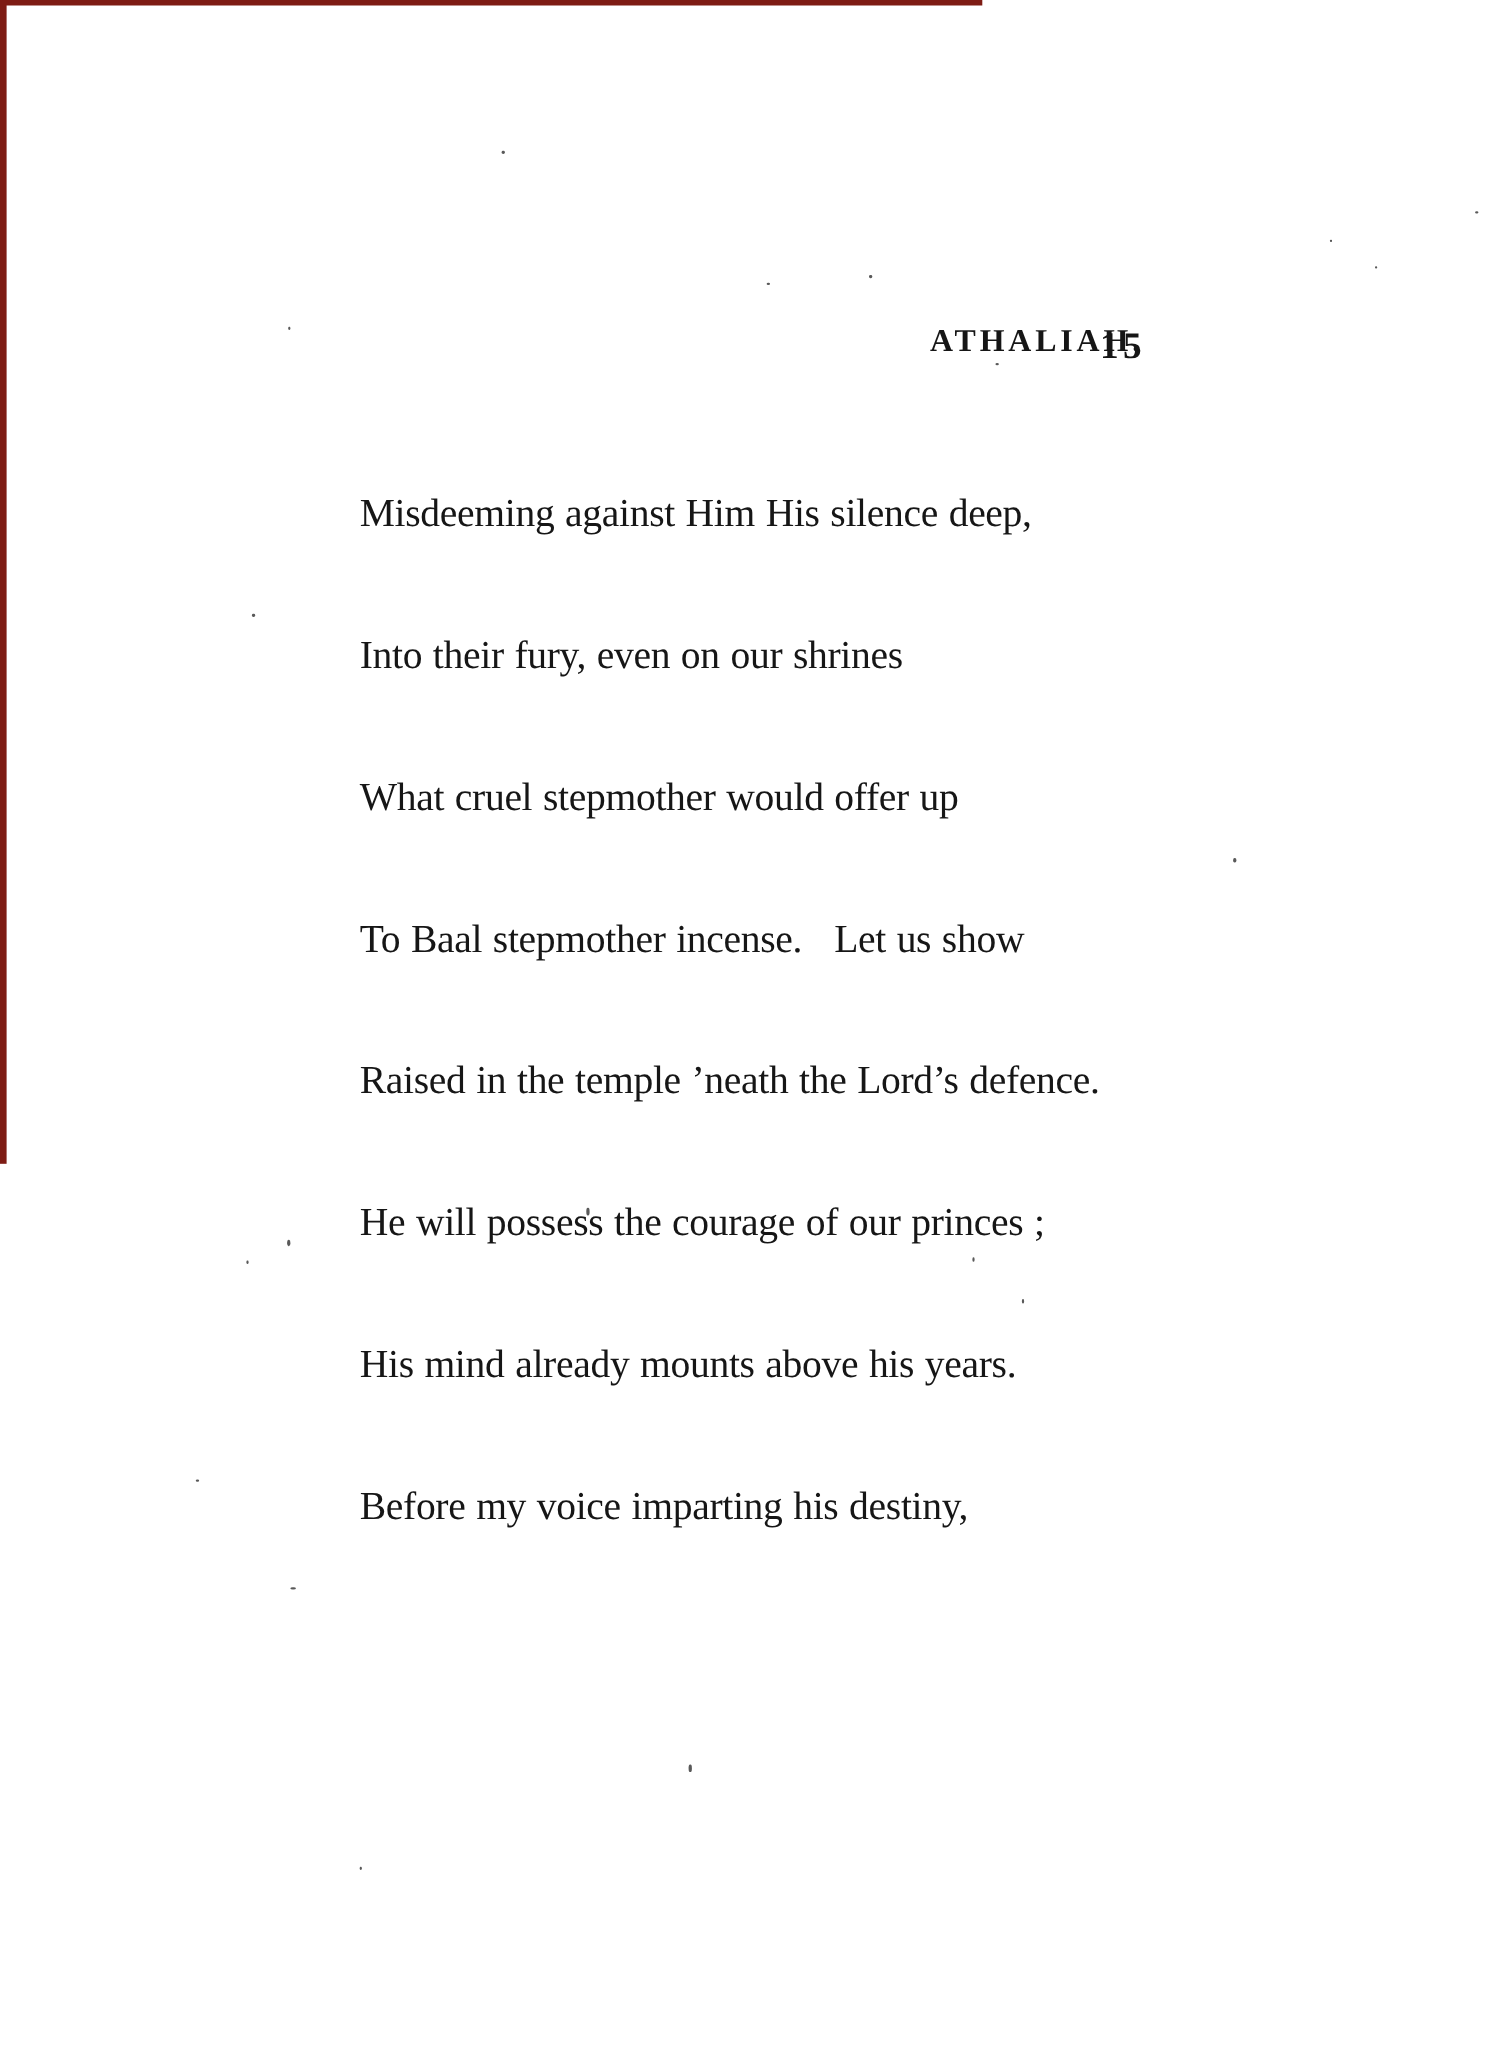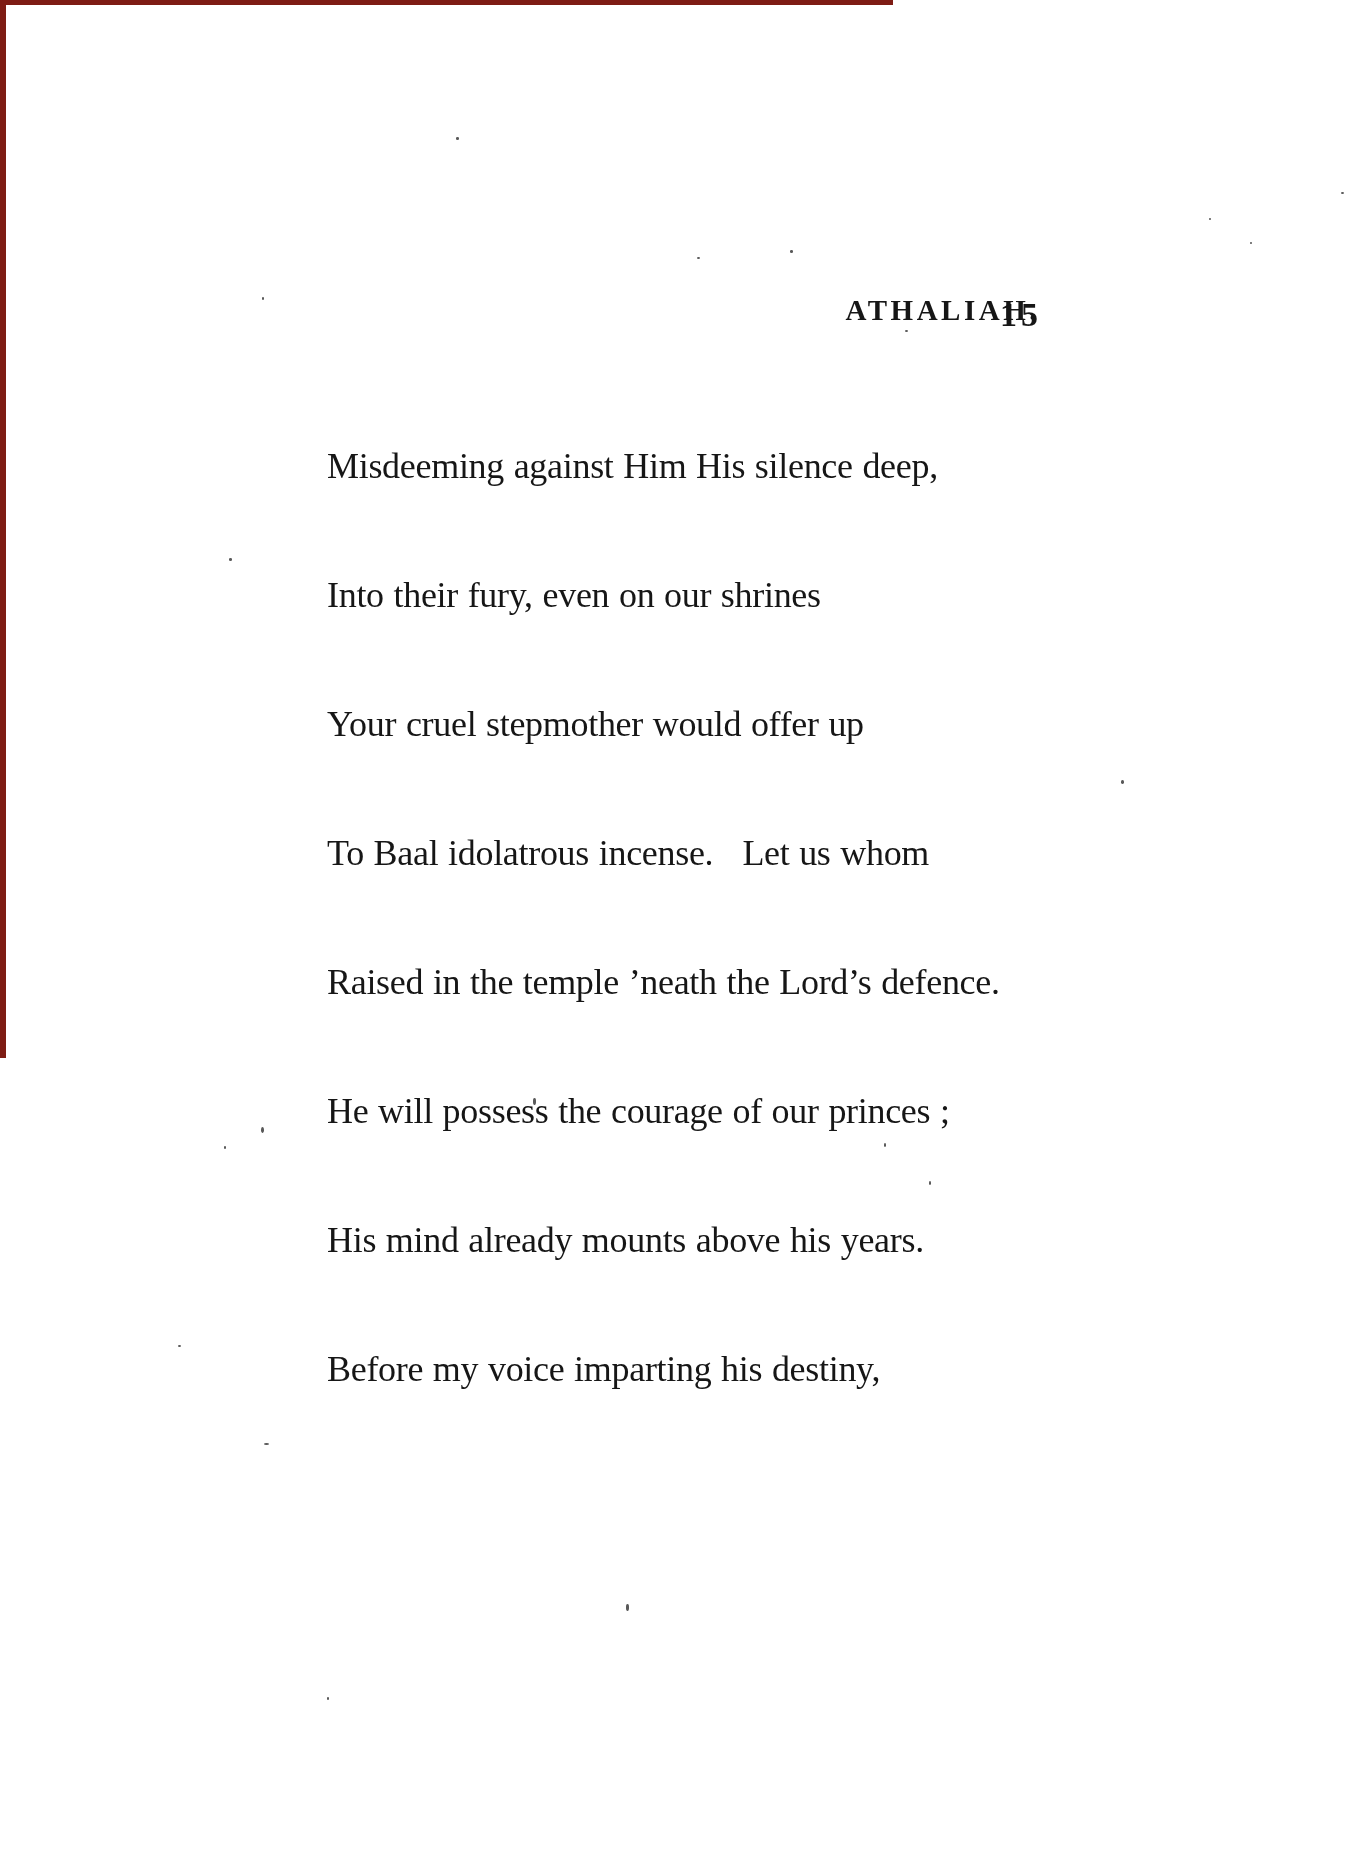--- a/index.html
+++ b/index.html
@@ -60,22 +60,22 @@
 <div class="content">
 
   <div class="running-head">
     <span>ATHALIAH.</span>
     <span class="page-number">15</span>
   </div>
 
   <div class="verse verse-opening">
     <div class="line">Misdeeming against Him His silence deep,</div>
     <div class="line">Into their fury, even on our shrines</div>
-    <div class="line">Your cruel stepmother would offer up</div>
-    <div class="line">To Baal idolatrous incense.   Let us whom</div>
+    <div class="line">What cruel stepmother would offer up</div>
+    <div class="line">To Baal stepmother incense.   Let us show</div>
     <div class="line">Raised in the temple ’neath the Lord’s defence.</div>
     <div class="line">He will possess the courage of our princes ;</div>
     <div class="line">His mind already mounts above his years.</div>
     <div class="line">Before my voice imparting his destiny,</div>
     
     
     
     
   </div>
 

